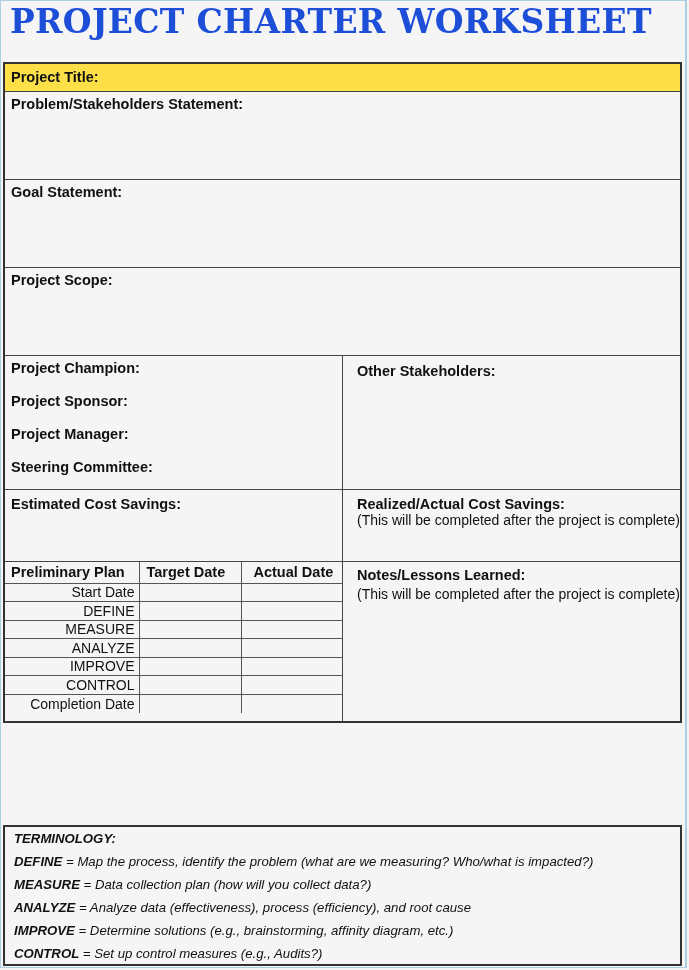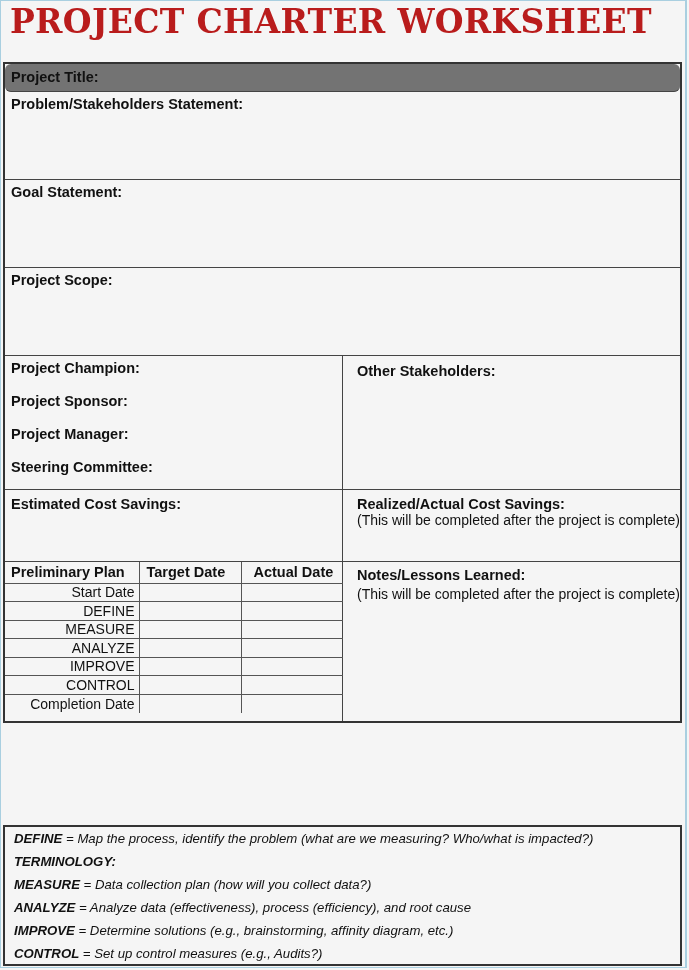--- a/index.html
+++ b/index.html
@@ -14,29 +14,29 @@
   .page-frame {
     position: absolute; left: 0; top: 0; width: 687px; height: 968px;
     border: 1px solid #a9cfe0;
     border-right: 2px solid #a9cfe0;
     box-sizing: border-box;
   }
   .doc-title {
     position: absolute; left: 10px; top: 2px; width: 670px;
     font-family: "DejaVu Serif", "Liberation Serif", serif;
     font-weight: bold; font-size: 33px; letter-spacing: 0.3px;
-    color: #b91c1c; white-space: nowrap;
+    color: #1d4ed8; white-space: nowrap;
     transform: scaleX(1.0); transform-origin: left;
   }
   .form {
     position: absolute; left: 3px; top: 62px; width: 679px;
     border: 2px solid #333; box-sizing: border-box;
   }
   .row { border-bottom: 1.5px solid #444; box-sizing: border-box; position: relative; }
-  .row.title-row { background: #737373; height: 28px; border-radius: 6px; }
+  .row.title-row { background: #fde047; height: 28px; }
   .label { font-weight: bold; font-size: 14.5px; padding: 4px 0 0 6px; display: block; }
   .title-row .label { padding-top: 5px; }
   .row.tall { height: 88px; }
   .split { display: flex; gap: 8px; }
   .split > .col-left { width: 338px; border-right: 1.5px solid #444; box-sizing: border-box; }
   .split > .col-right { flex: 1; }
   .people { height: 134px; }
   .people .col-left .label { padding-top: 4px; height: 29px; box-sizing: content-box; }
   .people .col-right .label { padding-top: 7px; }
   .costs { height: 72px; }
@@ -158,19 +158,19 @@
         </table>
     </div>
     <div class="col-right notes-col">
       <span class="label">Notes/Lessons Learned:</span>
       <span class="note">(This will be completed after the project is complete)</span>
     </div>
   </div>
 </div>
 
 <div class="terms">
+  <div class="t-line t-head">TERMINOLOGY:</div>
   <div class="t-line"><span class="term">DEFINE</span><span> = Map the process, identify the problem (what are we measuring? Who/what is impacted?)</span></div>
-  <div class="t-line t-head">TERMINOLOGY:</div>
   <div class="t-line"><span class="term">MEASURE</span><span> = Data collection plan (how will you collect data?)</span></div>
   <div class="t-line"><span class="term">ANALYZE</span><span> = Analyze data (effectiveness), process (efficiency), and root cause</span></div>
   <div class="t-line"><span class="term">IMPROVE</span><span> = Determine solutions (e.g., brainstorming, affinity diagram, etc.)</span></div>
   <div class="t-line"><span class="term">CONTROL</span><span> = Set up control measures (e.g., Audits?)</span></div>
 </div>
 
 </body></html>

